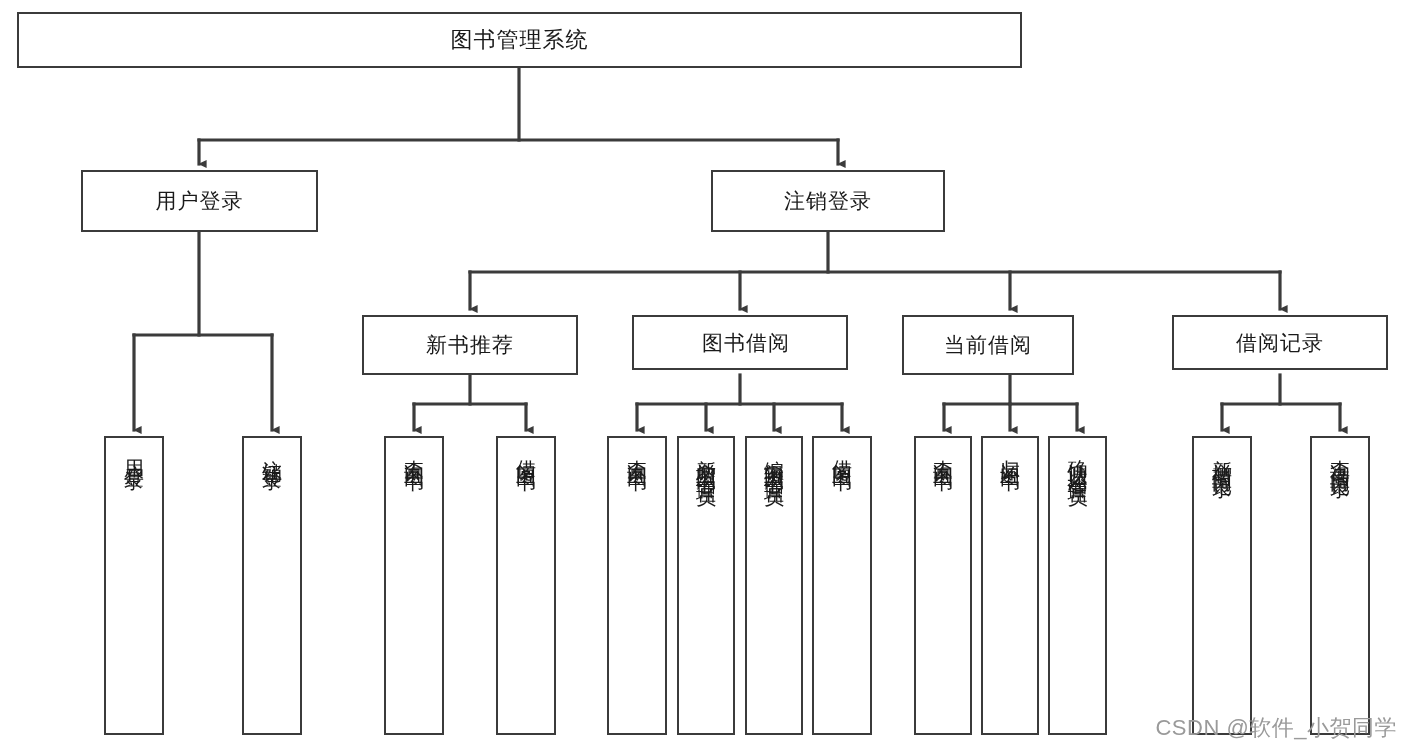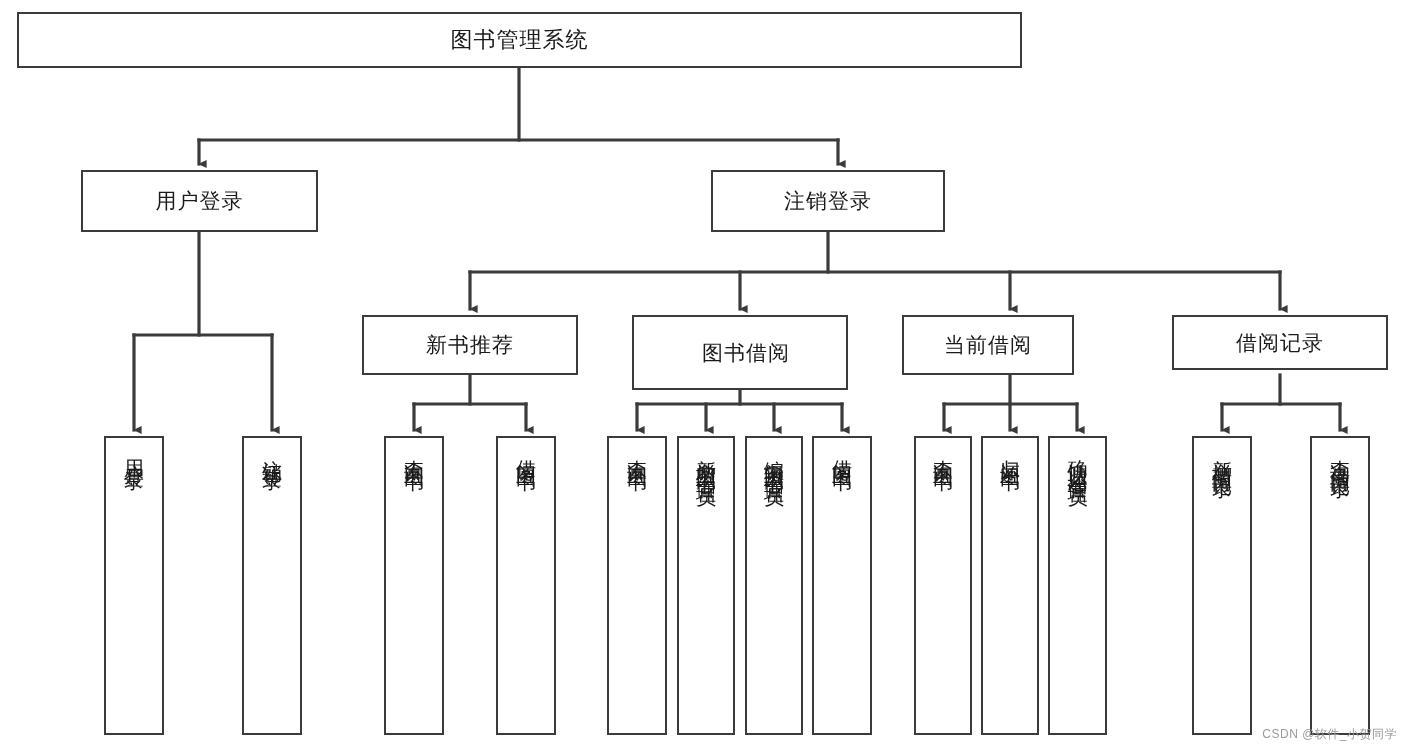--- a/index.html
+++ b/index.html
@@ -59,21 +59,21 @@
   }
   .node-v .vlabel {
     writing-mode: vertical-rl;
     text-orientation: upright;
     display: block;
   }
   .watermark {
     position: absolute;
     right: 8px;
     bottom: 4px;
-    font-size: 12px;
+    font-size: 22px;
     color: #9a9a9a;
     letter-spacing: 0.5px;
     white-space: nowrap;
     z-index: 3;
   }
 </style>
 </head>
 <body>
 
 <div id="diagram-root">
@@ -135,21 +135,21 @@
   <div class="node node-h" style="left:81px; top:170px; width:237px; height:62px;">
     <span>用户登录</span>
   </div>
   <div class="node node-h" style="left:711px; top:170px; width:234px; height:62px;">
     <span>注销登录</span>
   </div>
 
   <div class="node node-h" style="left:362px; top:315px; width:216px; height:60px;">
     <span>新书推荐</span>
   </div>
-  <div class="node node-h" style="left:632px; top:315px; width:216px; height:75px;padding-left:12px;">
+  <div class="node node-h" style="left:632px; top:315px; width:216px; height:55px;padding-left:12px;">
     <span>图书借阅</span>
   </div>
   <div class="node node-h" style="left:902px; top:315px; width:172px; height:60px;">
     <span>当前借阅</span>
   </div>
   <div class="node node-h" style="left:1172px; top:315px; width:216px; height:55px;">
     <span>借阅记录</span>
   </div>
 
   <div class="node node-v" style="left:104px; top:436px; width:60px; height:299px;">

